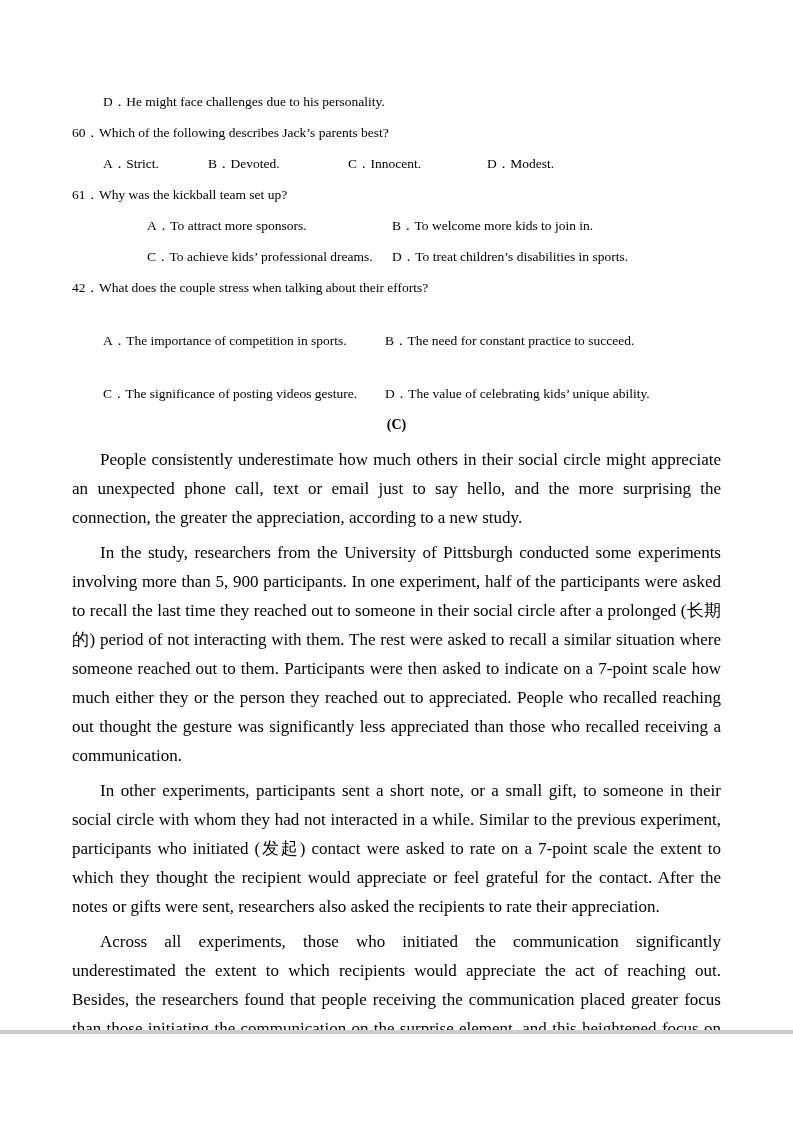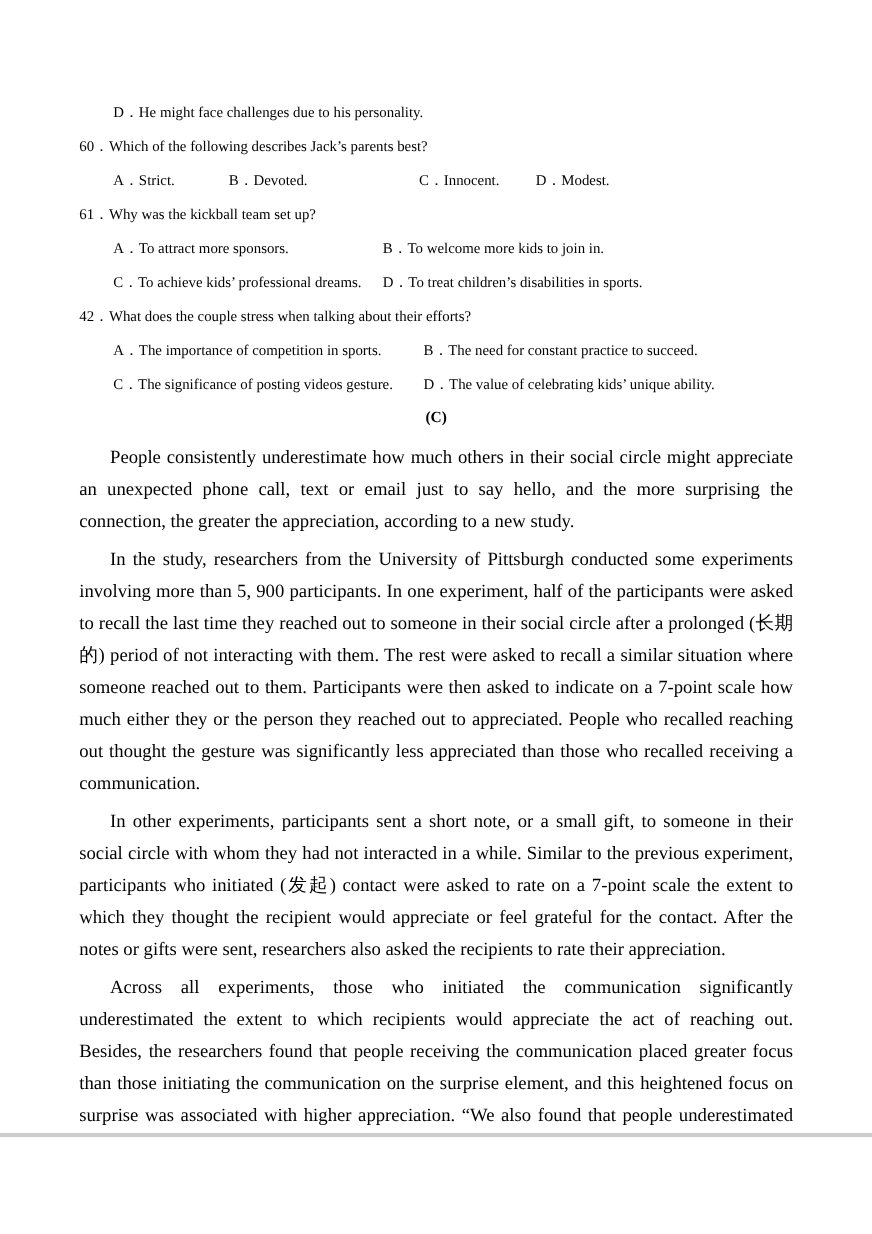--- a/index.html
+++ b/index.html
@@ -22,23 +22,23 @@
   .q-line {
     font-size:13.5px;
     line-height:20px;
     margin-bottom:11px;
     white-space:nowrap;
   }
   .opt-indent { padding-left:31px; }
   .opt { display:inline-block; }
   .w105 { min-width:105px; }
   .w140 { min-width:140px; }
-  .w139 { min-width:139px;text-align:center; }
-  .w245 { min-width:245px; }
-  .w282 { min-width:282px; }
+  .w139 { min-width:139px; }
+  .w245 { min-width:245px;margin-left:44px; }
+  .w282 { min-width:282px;margin-top:22px; }
   .section-heading {
     font-size:14px;
     font-weight:bold;
     text-align:center;
     line-height:20px;
     margin:4px 0 10px 0;
   }
   .para {
     font-size:17px;
     line-height:29px;

